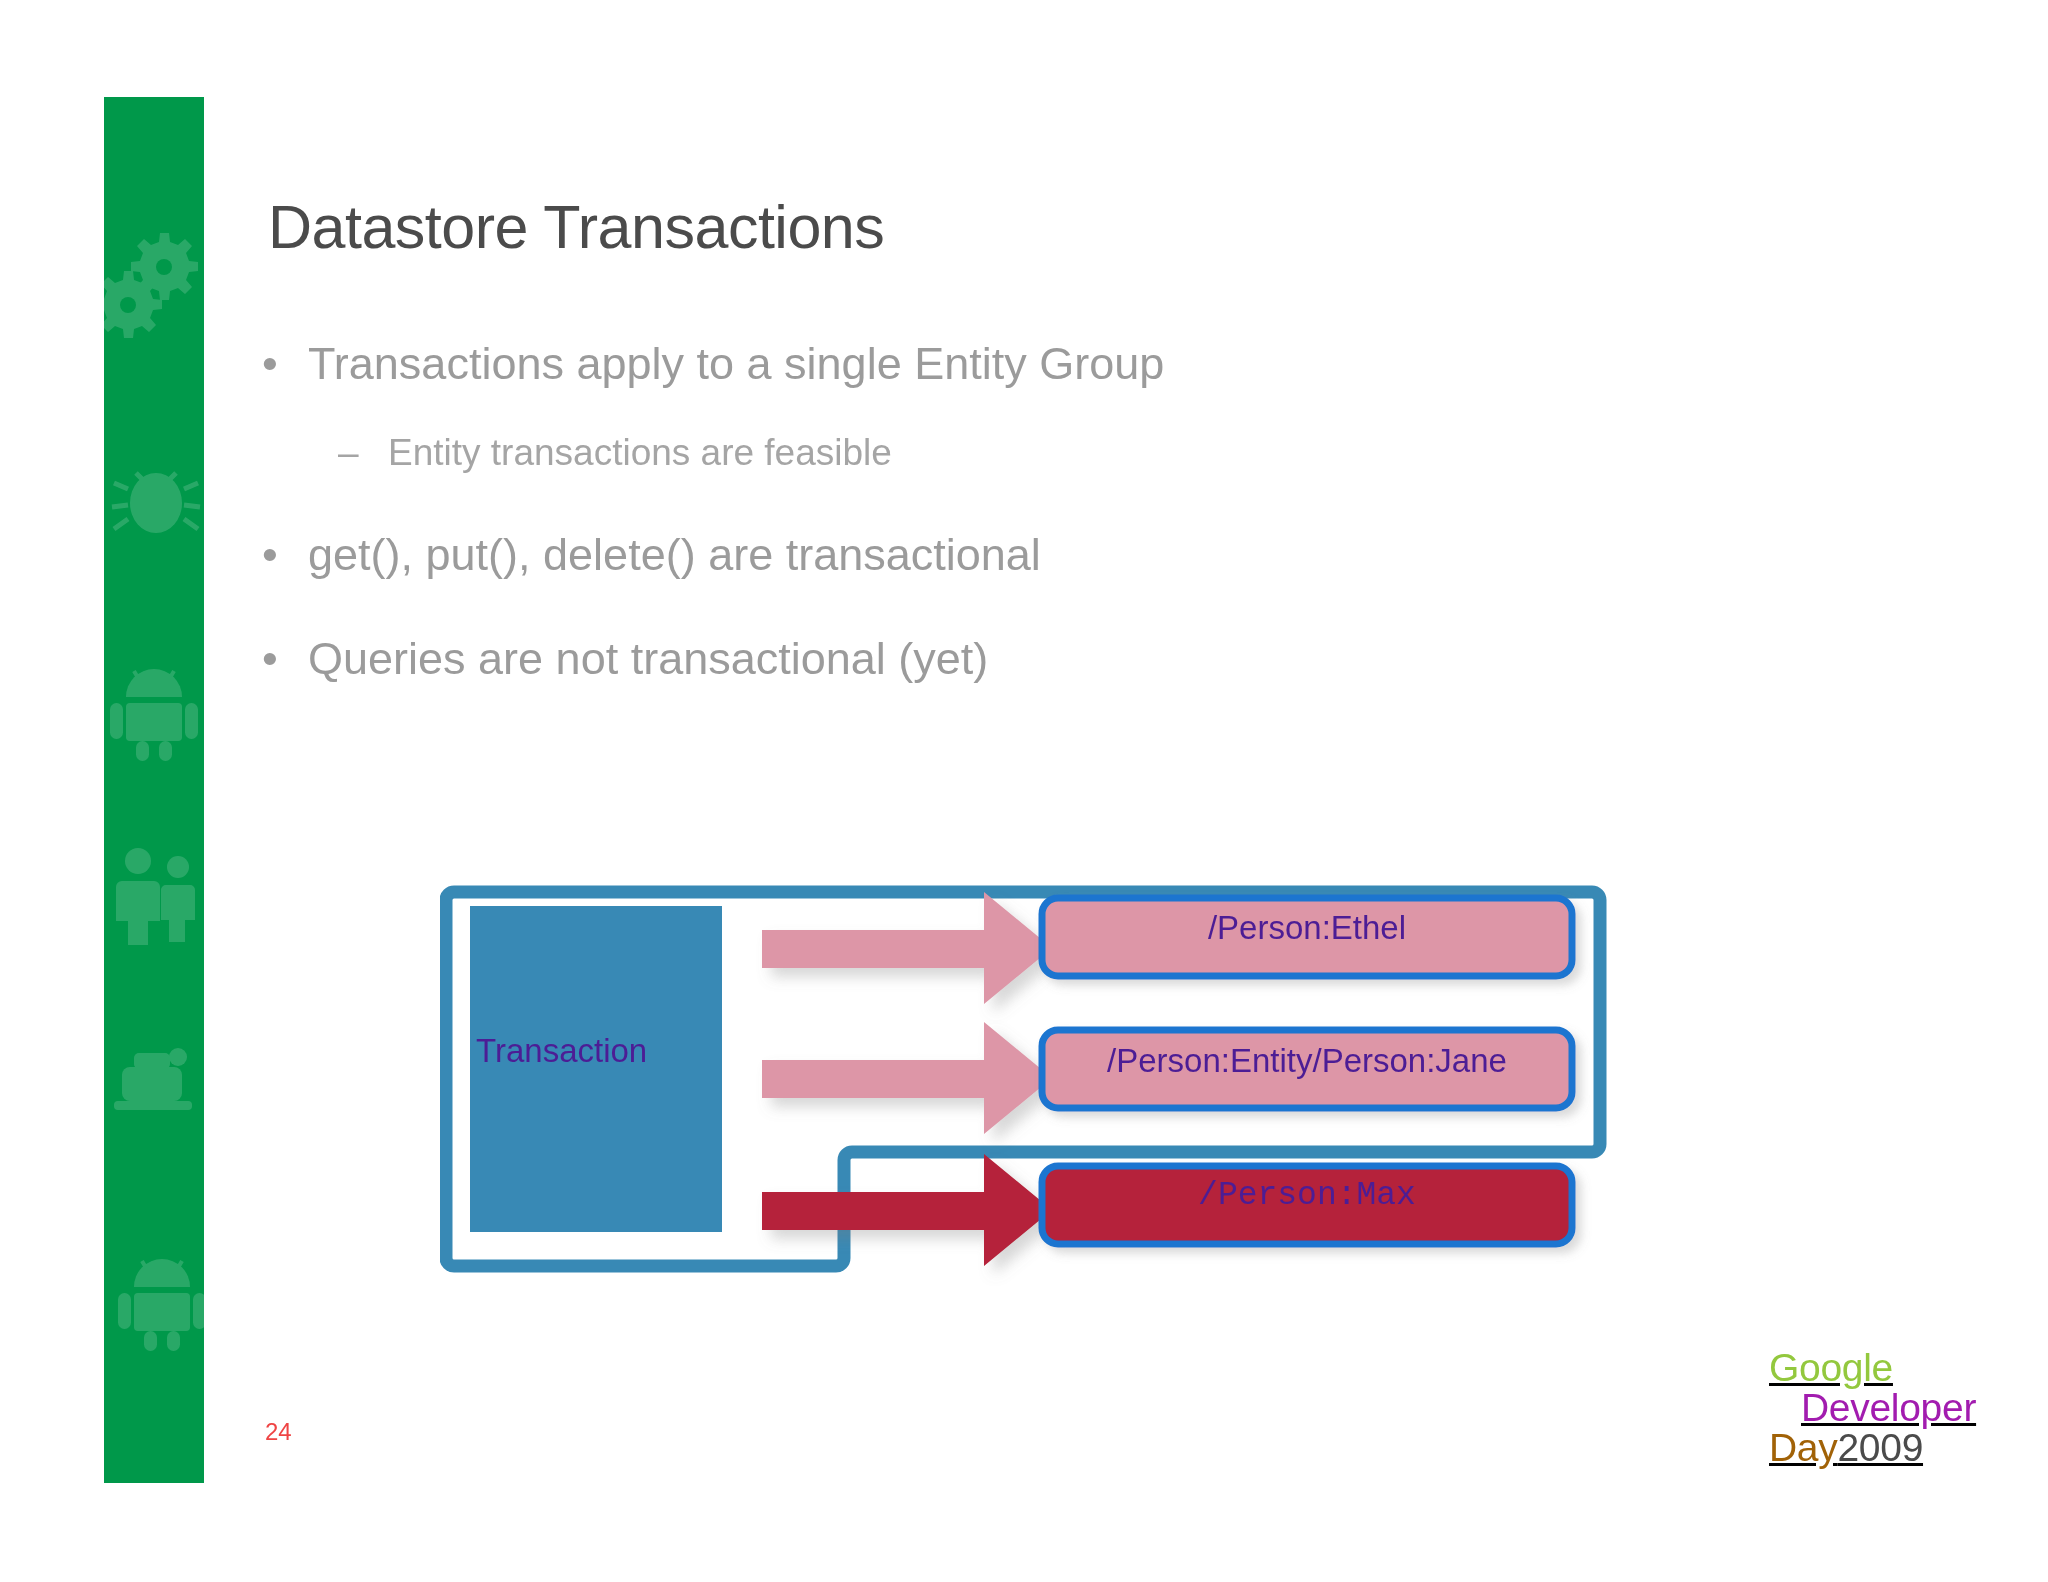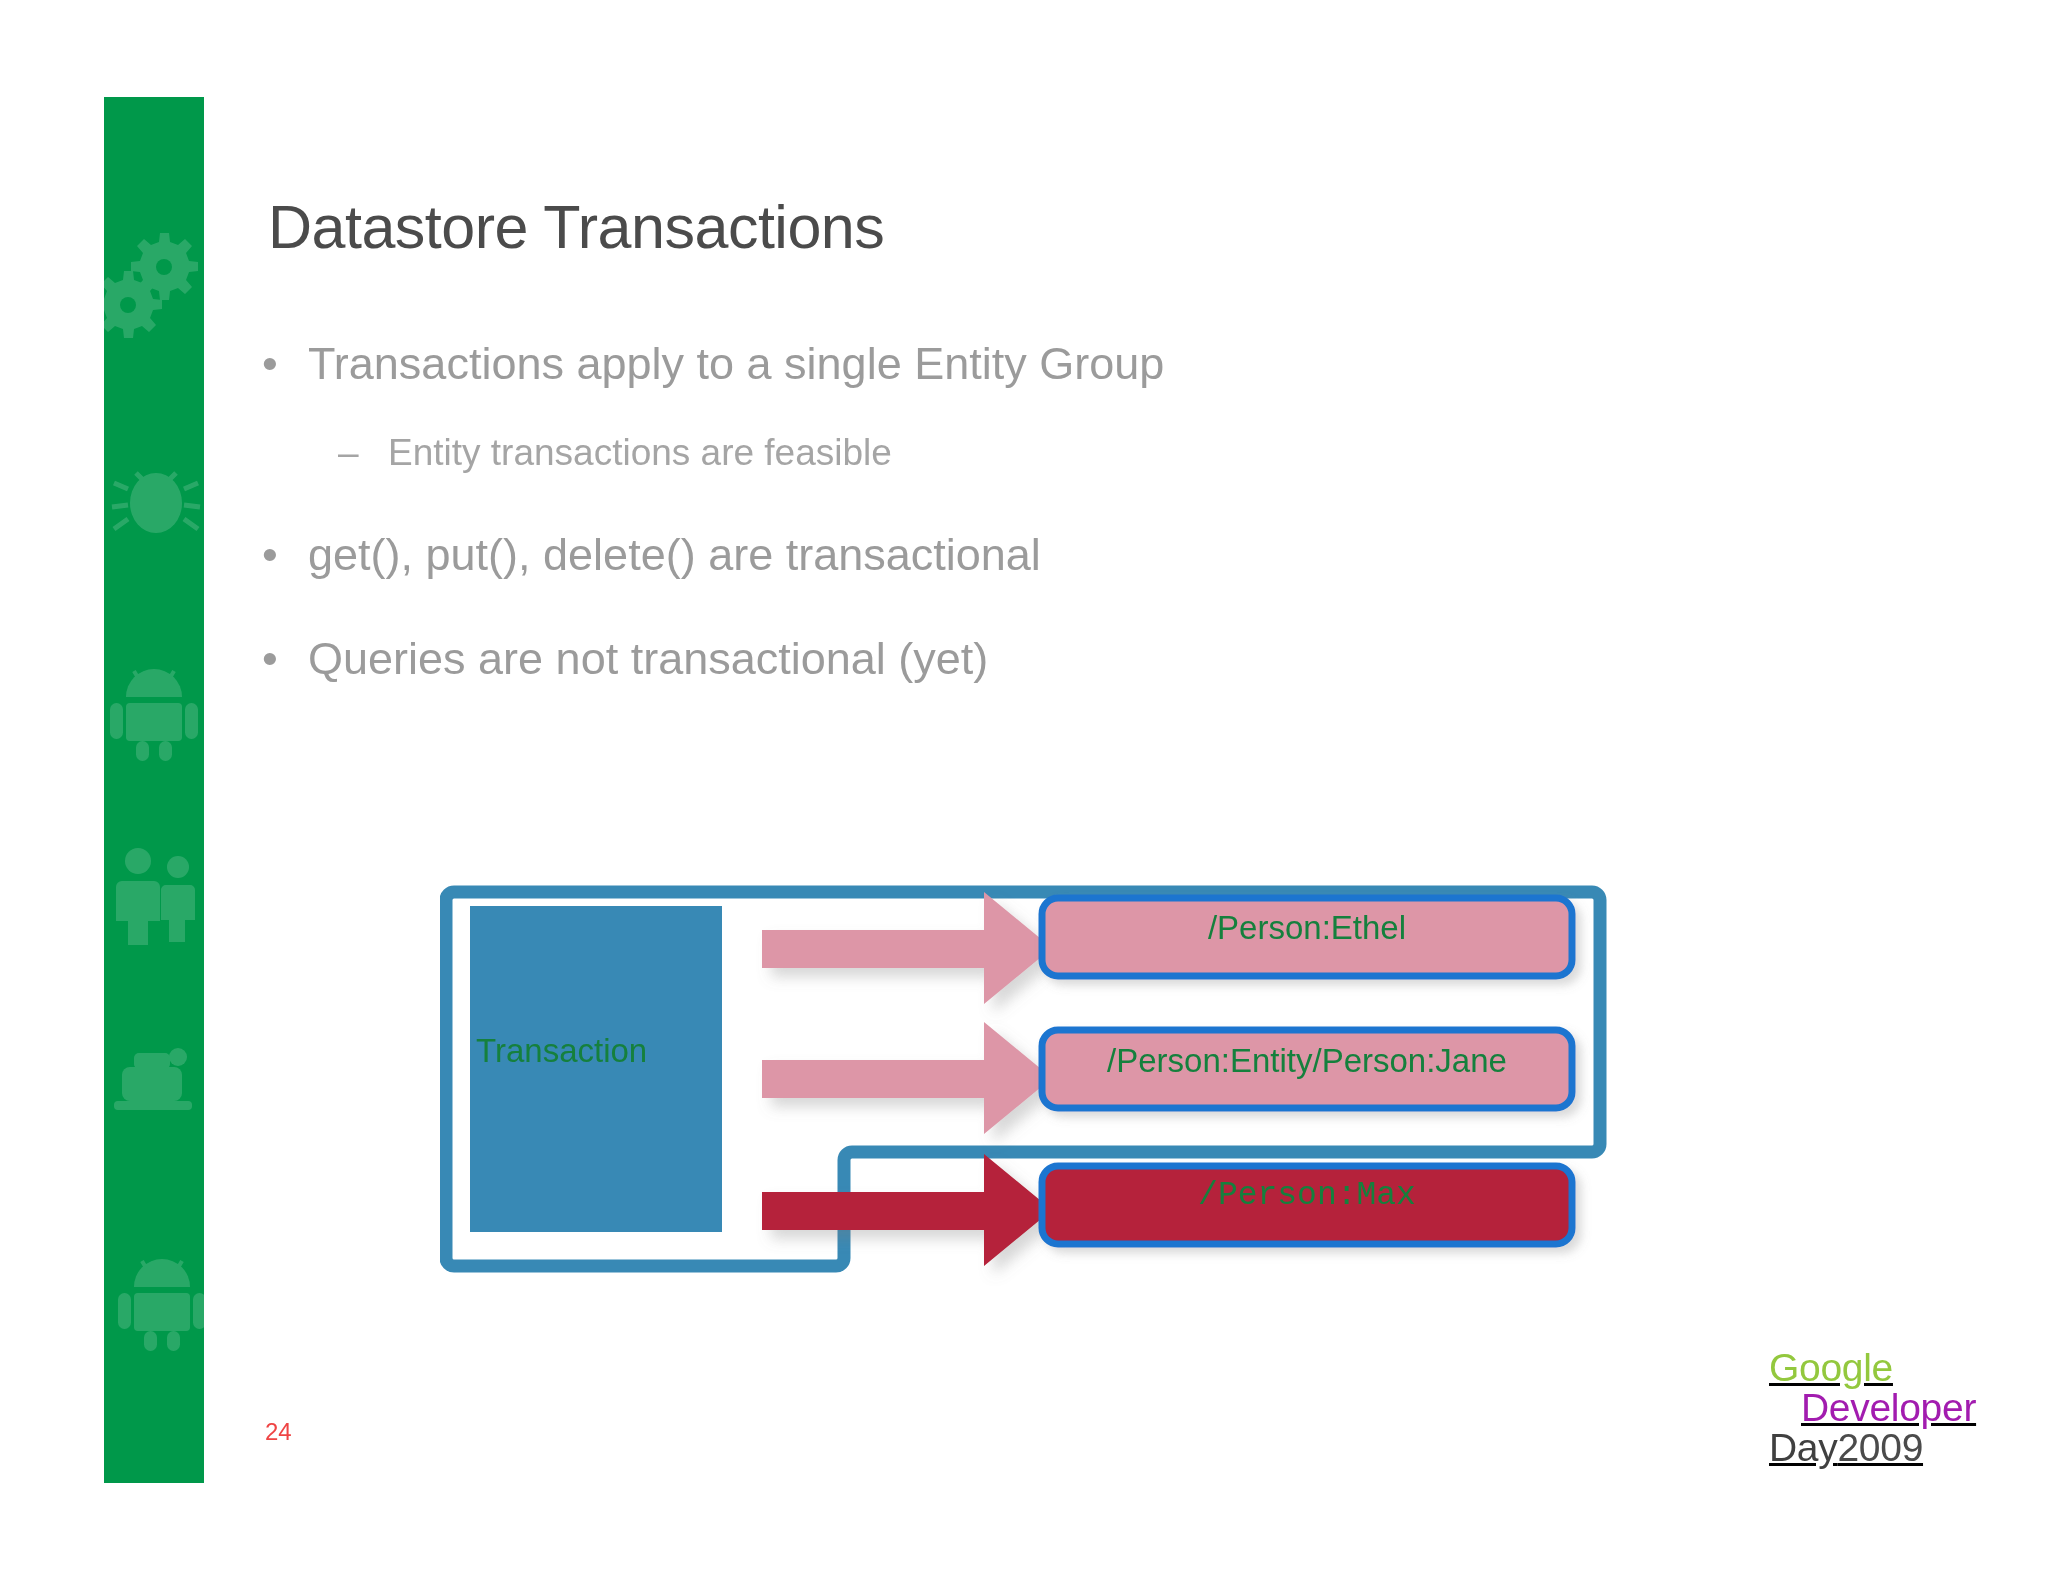--- a/index.html
+++ b/index.html
@@ -83,21 +83,21 @@
     position: absolute;
     left: 440px;
     top: 872px;
     width: 1180px;
     height: 420px;
   }
   #diagram svg { display: block; }
 
   .dg-label {
     position: absolute;
-    color: #15803d;
+    color: #4c1d95;
     white-space: nowrap;
     pointer-events: none;
   }
   #label-transaction {
     left: 36px;
     top: 160px;
     font-size: 33px;
   }
   .entity-label {
     width: 530px;
@@ -260,16 +260,16 @@
     <div class="dg-label entity-label" id="label-entity-0">/Person:Ethel</div>
     <div class="dg-label entity-label" id="label-entity-1">/Person:Entity/Person:Jane</div>
     <div class="dg-label entity-label" id="label-entity-2">/Person:Max</div>
   </div>
 
   <div id="page-number">24</div>
 
   <div id="gdd-logo">
     <div class="logo-google" style="color: rgb(147, 200, 62);">Google</div>
     <div class="logo-developer" style="color: #a21caf; margin-left: 32px;">Developer</div>
-    <div><span class="logo-day" style="color: #404040;">Day</span><span class="logo-year" style="color: rgb(75, 75, 75);">2009</span></div>
+    <div><span class="logo-day" style="color: #a16207;">Day</span><span class="logo-year" style="color: rgb(75, 75, 75);">2009</span></div>
   </div>
 
 </div>
 
 </body></html>

